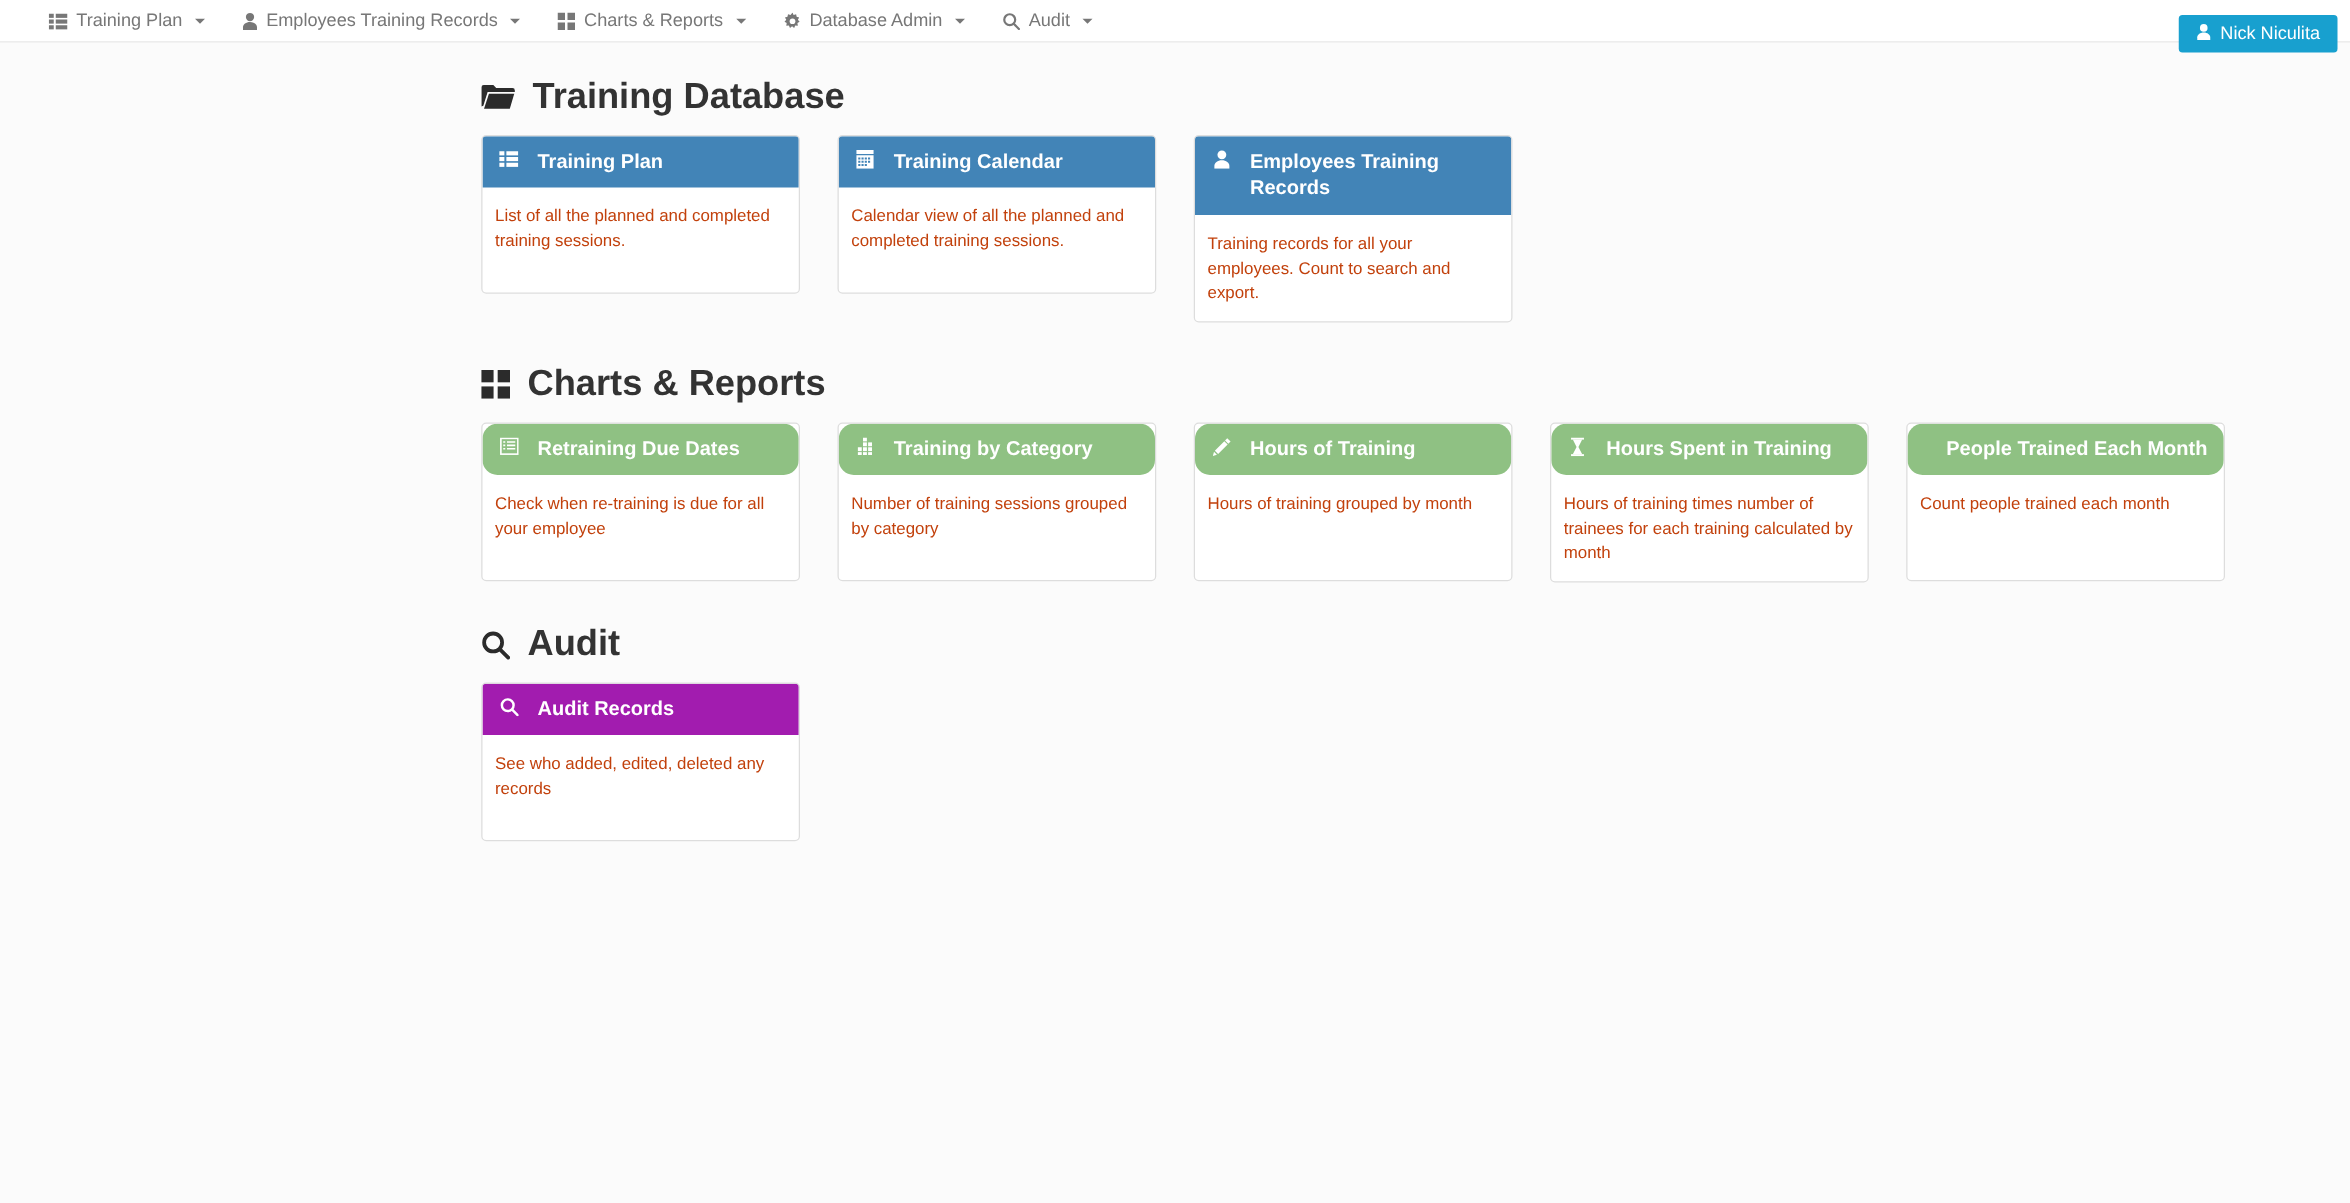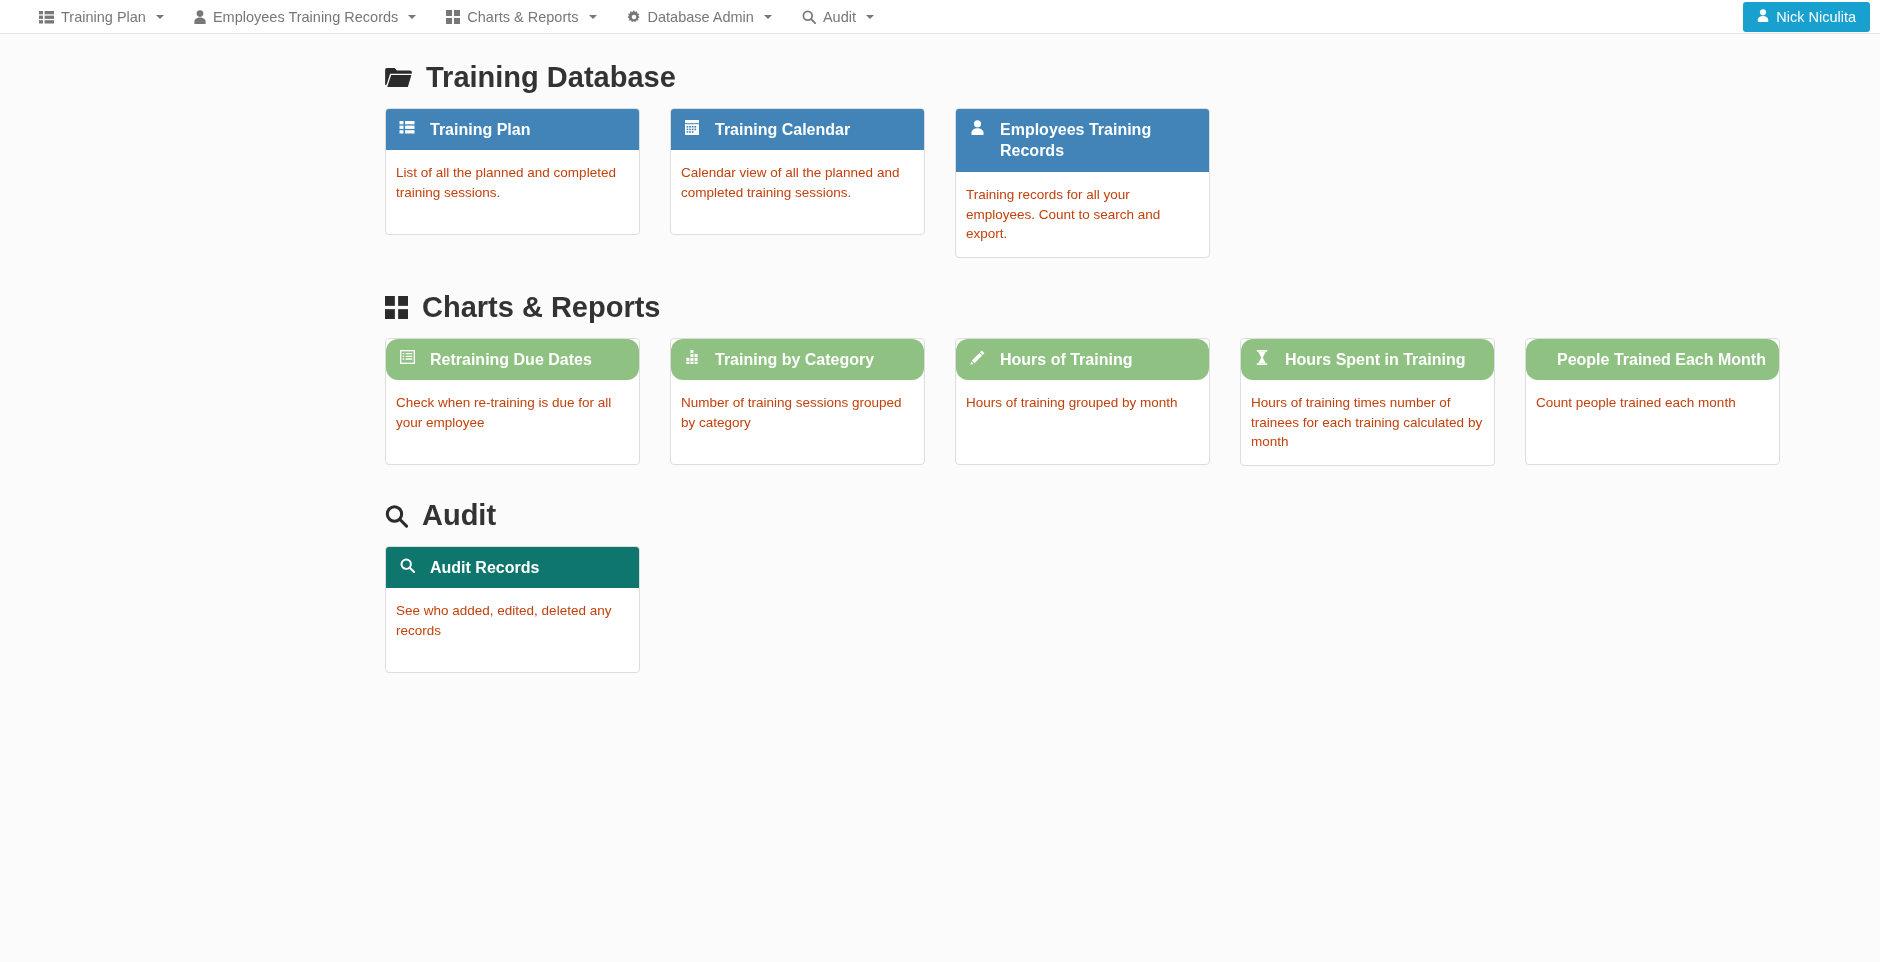--- a/index.html
+++ b/index.html
@@ -39,21 +39,21 @@
     width: 0; height: 0;
     border-left: 4px solid transparent;
     border-right: 4px solid transparent;
     border-top: 4px solid #777;
     margin-left: 3px;
     display: inline-block;
   }
   .user-btn {
     position: absolute;
     right: 10px;
-    top: 2px;
+    top: 12px;
     height: 30px;
     background: #18a0cf;
     color: #ffffff;
     border: none;
     border-radius: 3px;
     display: flex;
     align-items: center;
     gap: 7px;
     padding: 0 14px;
     font-size: 14.5px;
@@ -110,21 +110,21 @@
   .card-body {
     padding: 13px 11px 13px 10px;
     color: #c2410c;
     font-size: 13.5px;
     line-height: 1.45;
     min-height: 84px;
   }
 
   .hdr-blue  { background: #4284b7; }
   .hdr-green { background: #8fc183; border-radius: 12px; }
-  .hdr-red   { background: #0f766e; text-align: center; }
+  .hdr-red   { background: #a21caf; text-align: center; }
 
   .card-tall .card-body { min-height: 84px; }
 </style>
 </head>
 <body>
 
 <div class="navbar">
   <div class="nav-items">
 
     <a class="nav-item">

